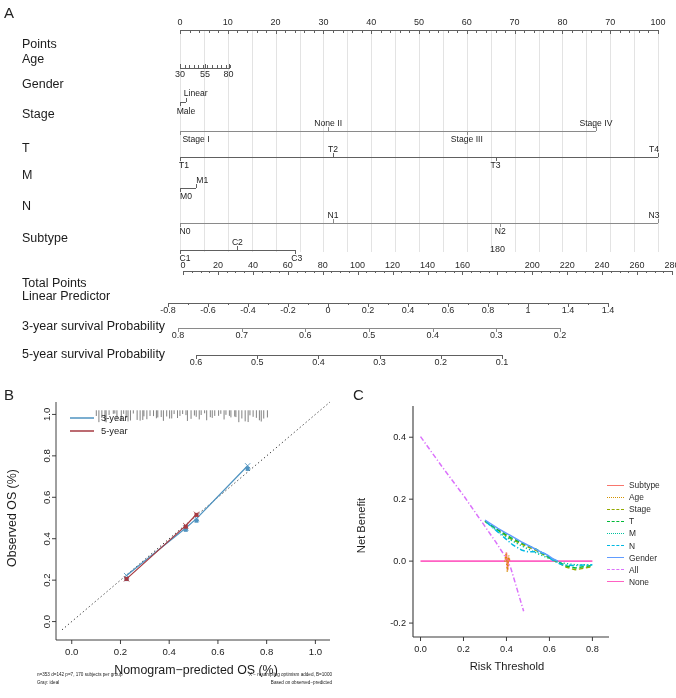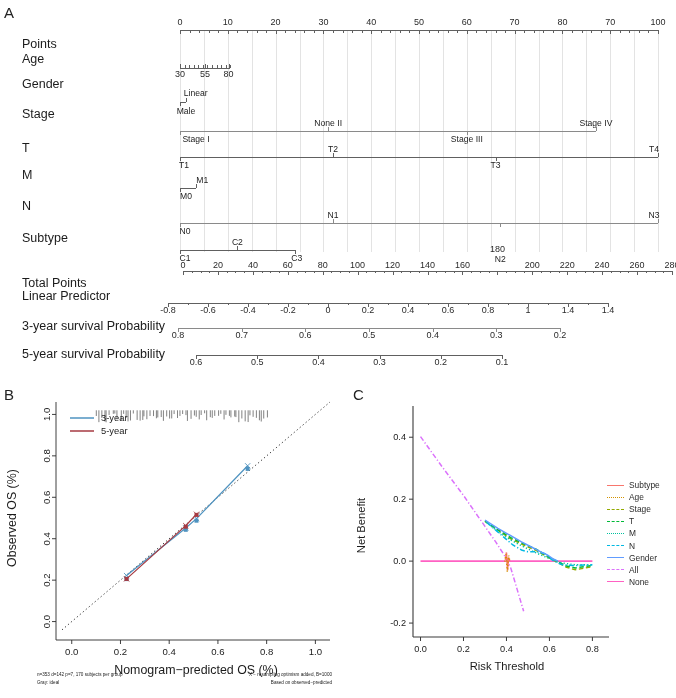--- a/index.html
+++ b/index.html
@@ -184,21 +184,21 @@
         <div class="tick" style="left:196.3px;top:184px;height:4px;"></div>
         <div class="cat-lbl" style="left:186.0px;top:191px;">M0</div>
         <div class="cat-lbl" style="left:202.3px;top:175px;">M1</div>
         <div class="axis-line grey" style="left:180.0px;top:223px;width:478.0px;"></div>
         <div class="tick grey" style="left:180.0px;top:223px;height:4px;"></div>
         <div class="tick grey" style="left:333.0px;top:219px;height:4px;"></div>
         <div class="tick grey" style="left:500.3px;top:223px;height:4px;"></div>
         <div class="tick grey" style="left:658.0px;top:219px;height:4px;"></div>
         <div class="cat-lbl" style="left:185.0px;top:226px;">N0</div>
         <div class="cat-lbl" style="left:333.0px;top:210px;">N1</div>
-        <div class="cat-lbl" style="left:500.3px;top:226px;margin-top:28px;">N2</div>
+        <div class="cat-lbl" style="left:500.3px;top:226px;">N2</div>
         <div class="cat-lbl" style="left:654.0px;top:210px;">N3</div>
         <div class="axis-line" style="left:180.0px;top:250px;width:114.7px;"></div>
         <div class="tick" style="left:180.0px;top:250px;height:4px;"></div>
         <div class="tick" style="left:237.4px;top:246px;height:4px;"></div>
         <div class="tick" style="left:294.7px;top:250px;height:4px;"></div>
         <div class="cat-lbl" style="left:185.0px;top:253px;">C1</div>
         <div class="cat-lbl" style="left:237.4px;top:237px;">C2</div>
         <div class="cat-lbl" style="left:296.7px;top:253px;">C3</div>
         <div class="axis-line" style="left:183.0px;top:271px;width:489.0px;"></div>
         <div class="tick" style="left:183.0px;top:271px;height:3.5px;"></div>

